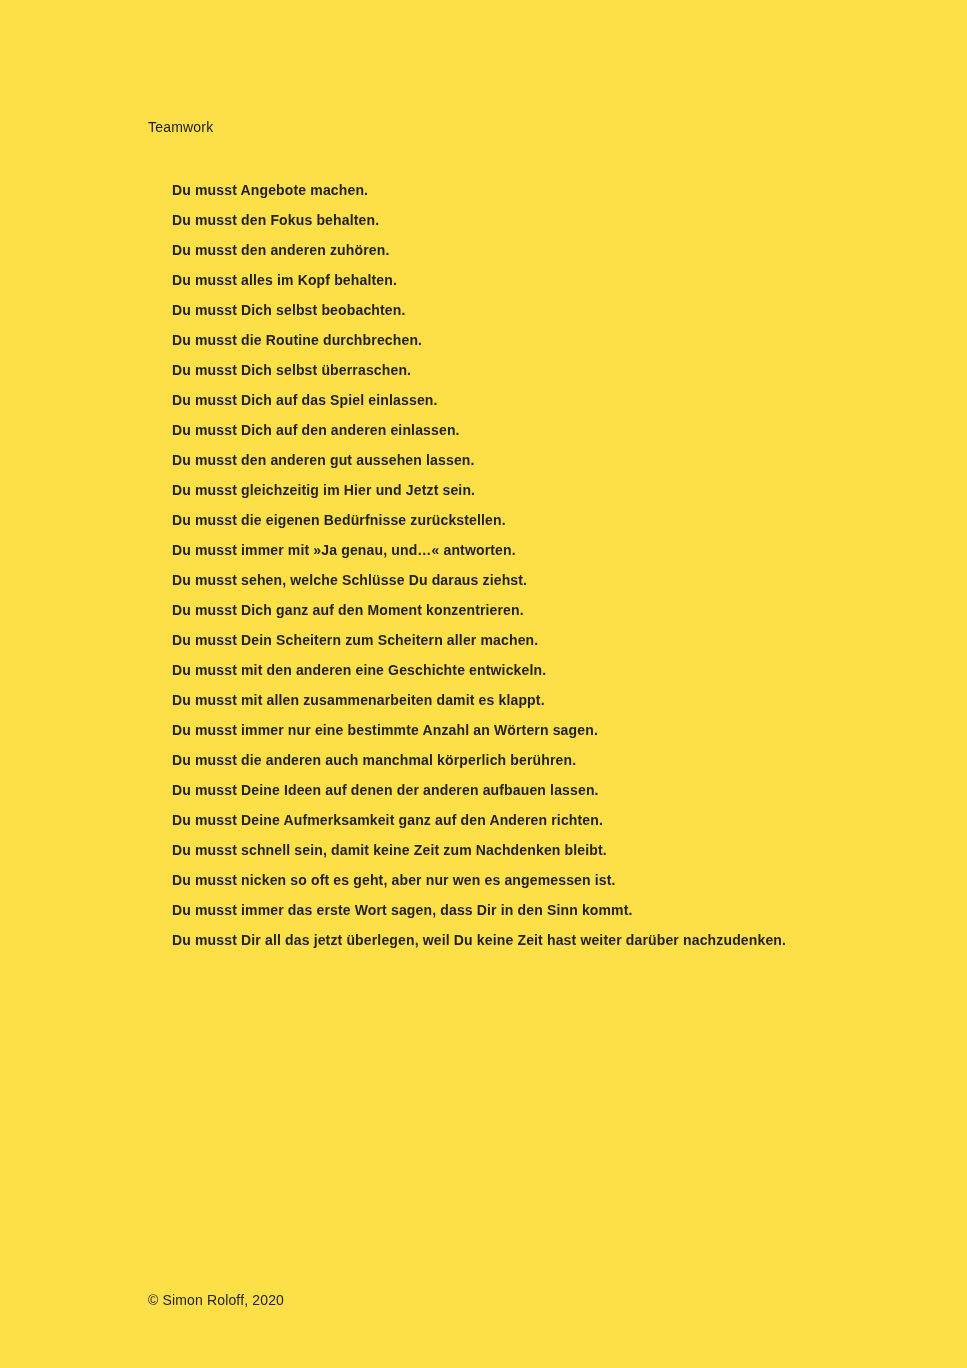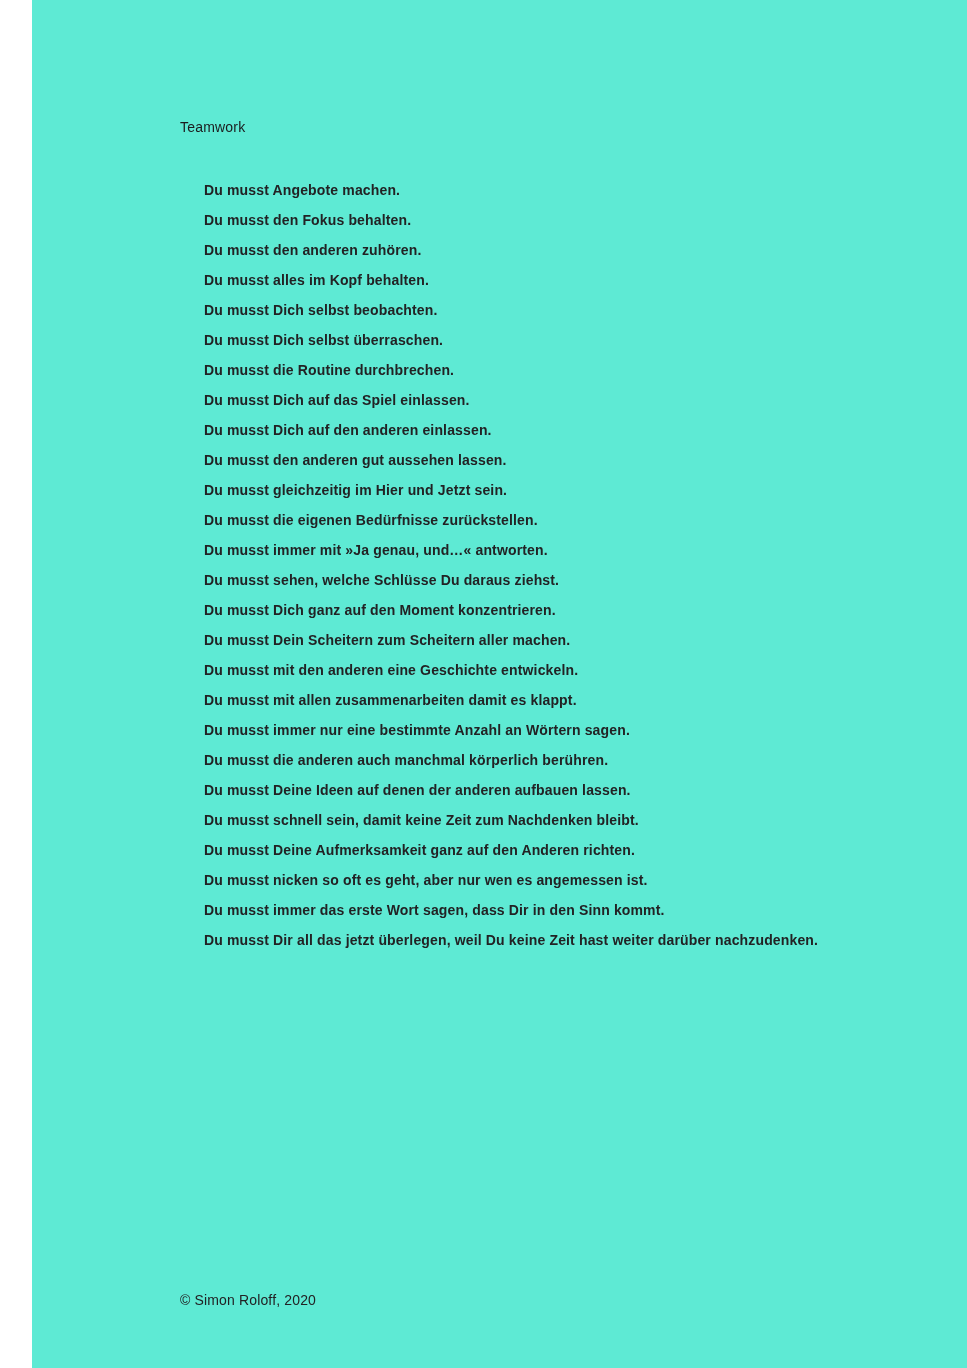--- a/index.html
+++ b/index.html
@@ -11,22 +11,21 @@
     width: 967px;
     height: 1368px;
     position: relative;
     font-family: "Liberation Sans", sans-serif;
     color: #1c1c1e;
     overflow: hidden;
   }
   .page {
     position: absolute;
     inset: 0;
-    background: #5eead4;
-    margin-left: 32px;
+    background: #fde047;
   }
   .doc-title {
     position: absolute;
     left: 148px;
     top: 118px;
     font-size: 14px;
     line-height: 18px;
     font-weight: 400;
     letter-spacing: 0.2px;
     color: #1c1c1e;
@@ -63,38 +62,38 @@
 <div class="page">
 
   <div class="doc-title">Teamwork</div>
 
   <div class="poem">
     <div class="poem-line">Du musst Angebote machen.</div>
     <div class="poem-line">Du musst den Fokus behalten.</div>
     <div class="poem-line">Du musst den anderen zuhören.</div>
     <div class="poem-line">Du musst alles im Kopf behalten.</div>
     <div class="poem-line">Du musst Dich selbst beobachten.</div>
+    <div class="poem-line">Du musst die Routine durchbrechen.</div>
     <div class="poem-line">Du musst Dich selbst überraschen.</div>
-    <div class="poem-line">Du musst die Routine durchbrechen.</div>
     <div class="poem-line">Du musst Dich auf das Spiel einlassen.</div>
     <div class="poem-line">Du musst Dich auf den anderen einlassen.</div>
     <div class="poem-line">Du musst den anderen gut aussehen lassen.</div>
     <div class="poem-line">Du musst gleichzeitig im Hier und Jetzt sein.</div>
     <div class="poem-line">Du musst die eigenen Bedürfnisse zurückstellen.</div>
     <div class="poem-line">Du musst immer mit »Ja genau, und…« antworten.</div>
     <div class="poem-line">Du musst sehen, welche Schlüsse Du daraus ziehst.</div>
     <div class="poem-line">Du musst Dich ganz auf den Moment konzentrieren.</div>
     <div class="poem-line">Du musst Dein Scheitern zum Scheitern aller machen.</div>
     <div class="poem-line">Du musst mit den anderen eine Geschichte entwickeln.</div>
     <div class="poem-line">Du musst mit allen zusammenarbeiten damit es klappt.</div>
     <div class="poem-line">Du musst immer nur eine bestimmte Anzahl an Wörtern sagen.</div>
     <div class="poem-line">Du musst die anderen auch manchmal körperlich berühren.</div>
     <div class="poem-line">Du musst Deine Ideen auf denen der anderen aufbauen lassen.</div>
+    <div class="poem-line">Du musst Deine Aufmerksamkeit ganz auf den Anderen richten.</div>
     <div class="poem-line">Du musst schnell sein, damit keine Zeit zum Nachdenken bleibt.</div>
-    <div class="poem-line">Du musst Deine Aufmerksamkeit ganz auf den Anderen richten.</div>
     <div class="poem-line">Du musst nicken so oft es geht, aber nur wen es angemessen ist.</div>
     <div class="poem-line">Du musst immer das erste Wort sagen, dass Dir in den Sinn kommt.</div>
     <div class="poem-line">Du musst Dir all das jetzt überlegen, weil Du keine Zeit hast weiter darüber nachzudenken.</div>
   </div>
 
   <div class="doc-footer">© Simon Roloff, 2020</div>
 
 </div>
 
 </body></html>

